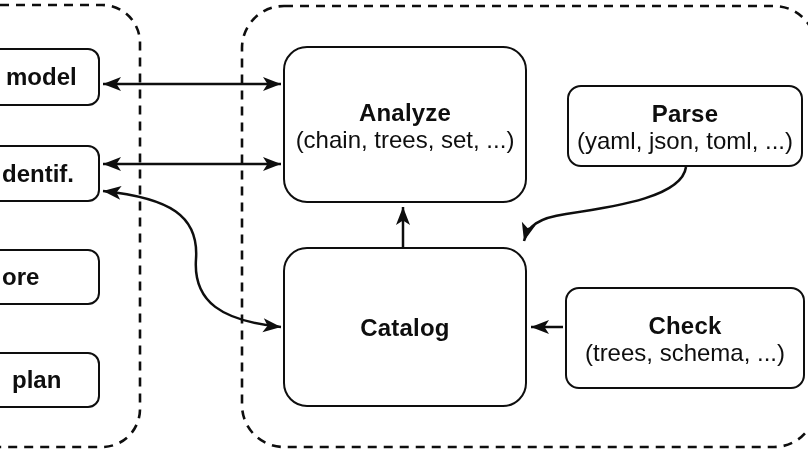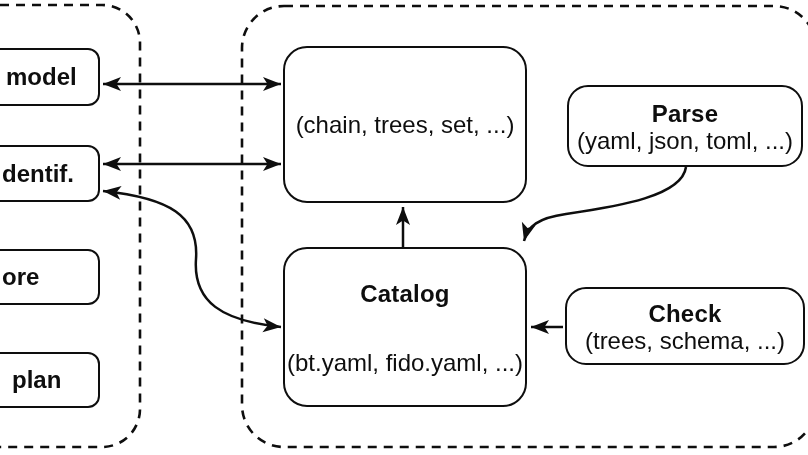--- a/index.html
+++ b/index.html
@@ -23,21 +23,21 @@
     border: 2.5px solid var(--line, #0e0e0e);
     box-sizing: border-box;
     display: flex;
     flex-direction: column;
     align-items: center;
     justify-content: center;
     text-align: center;
     z-index: 1;
   }
   .node.big   { border-radius: 24px; }
-  .node.small { border-radius: 21px; }
+  .node.small { border-radius: 14px; }
   .node.leftbox {
     border-radius: 12px;
     align-items: flex-start;
     text-align: left;
   }
   .node-title {
     font-size: 24px;
     font-weight: bold;
     line-height: 29px;
     letter-spacing: 0.2px;
@@ -90,34 +90,34 @@
 
   <div class="node leftbox" style="left:-62px; top:249px; width:162px; height:56px;">
     <span class="left-label" style="padding-left:62px;">ore</span>
   </div>
 
   <div class="node leftbox" style="left:-62px; top:352px; width:162px; height:56px;">
     <span class="left-label" style="padding-left:72px;">plan</span>
   </div>
 
   <div class="node big" style="left:283px; top:46px; width:244px; height:157px;">
+    <div class="node-title">Analyze</div>
     <div class="node-sub">(chain, trees, set, ...)</div>
   </div>
 
   <div class="node small" style="left:567px; top:85px; width:236px; height:82px;">
     <div class="node-title">Parse</div>
     <div class="node-sub">(yaml, json, toml, ...)</div>
   </div>
 
   <div class="node big" style="left:283px; top:247px; width:244px; height:160px;gap:42px;">
     <div class="node-title">Catalog</div>
-    <div class="node-sub">(bt.yaml, fido.yaml, ...)</div>
   </div>
 
-  <div class="node small" style="left:565px; top:287px; width:240px; height:78px;">
+  <div class="node small" style="left:565px; top:287px; width:240px; height:102px;">
     <div class="node-title">Check</div>
     <div class="node-sub">(trees, schema, ...)</div>
   </div>
 
   <svg class="connector-layer" width="808" height="455" viewBox="0 0 808 455">
     <defs>
       <marker id="arrow-end" markerUnits="userSpaceOnUse" markerWidth="20" markerHeight="16" viewBox="0 0 20 16" refX="19" refY="8" orient="auto">
         <path class="arrowhead-fill" d="M1,1 L19,8 L1,15 L5.5,8 Z"></path>
       </marker>
       <marker id="arrow-start" markerUnits="userSpaceOnUse" markerWidth="20" markerHeight="16" viewBox="0 0 20 16" refX="19" refY="8" orient="auto-start-reverse">

